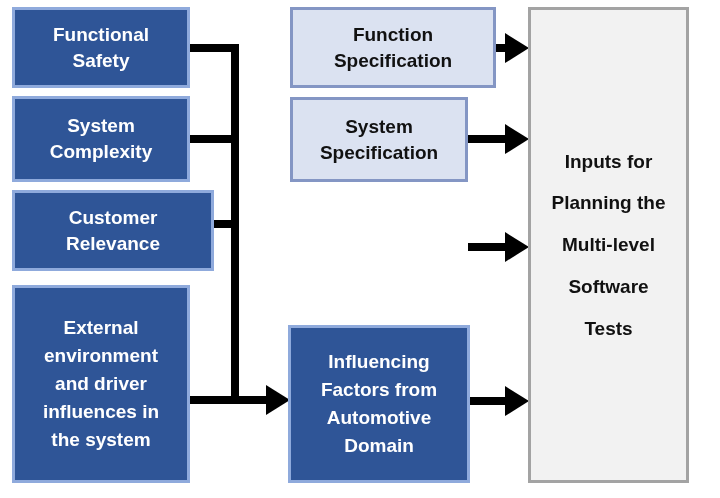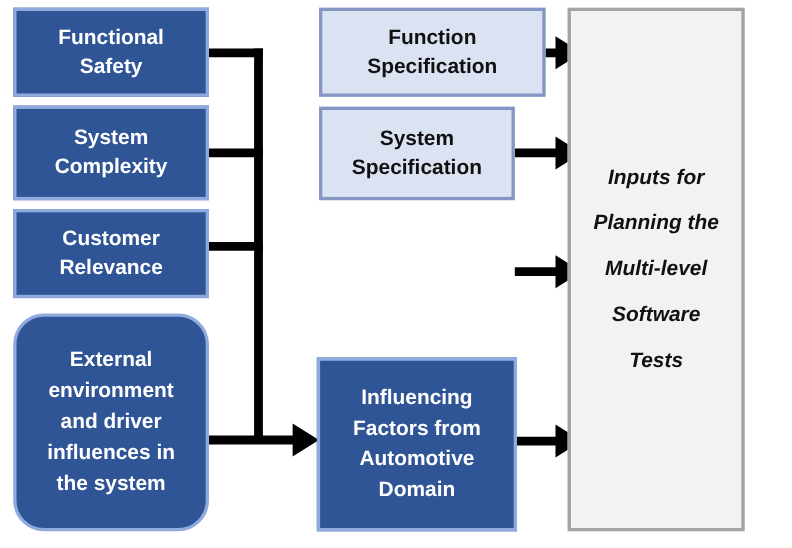--- a/index.html
+++ b/index.html
@@ -49,27 +49,27 @@
     color: var(--light-box-text, #111111);
   }
   .output {
     background: var(--output-box-fill, #f2f2f2);
     border: 3px solid var(--output-box-border, #a3a3a3);
     color: var(--light-box-text, #111111);
     line-height: 2.2;
   }
   .l1 { left: 12px;  top: 7px;   width: 178px; height: 81px; }
   .l2 { left: 12px;  top: 96px;  width: 178px; height: 86px; }
-  .l3 { left: 12px;  top: 190px; width: 178px; height: 81px; }
-  .l4 { left: 12px;  top: 285px; width: 178px; height: 198px; line-height: 1.48; border-radius: 28px; }
+  .l3 { left: 12px;  top: 190px; width: 202px; height: 81px; }
+  .l4 { left: 12px;  top: 285px; width: 178px; height: 198px; line-height: 1.48; }
   .m1 { left: 290px; top: 7px;   width: 206px; height: 81px; }
   .m2 { left: 290px; top: 97px;  width: 178px; height: 85px; }
   .m3 { left: 290px; top: 191px; width: 178px; height: 121px; line-height: 1.42; }
   .m4 { left: 288px; top: 325px; width: 182px; height: 158px; line-height: 1.48; }
-  .out { left: 516px; top: 7px;  width: 161px; height: 476px; font-style: italic; }
+  .out { left: 528px; top: 7px;  width: 161px; height: 476px; }
   .connectors line    { stroke: var(--connector, #000000); stroke-width: 8; }
   .connectors polygon { fill: var(--connector, #000000); }
 </style>
 </head>
 <body>
 
 <div class="canvas">
 
   <svg class="connectors" viewBox="0 0 720 498" xmlns="http://www.w3.org/2000/svg">
     <line x1="188" y1="48" x2="239" y2="48"></line>

